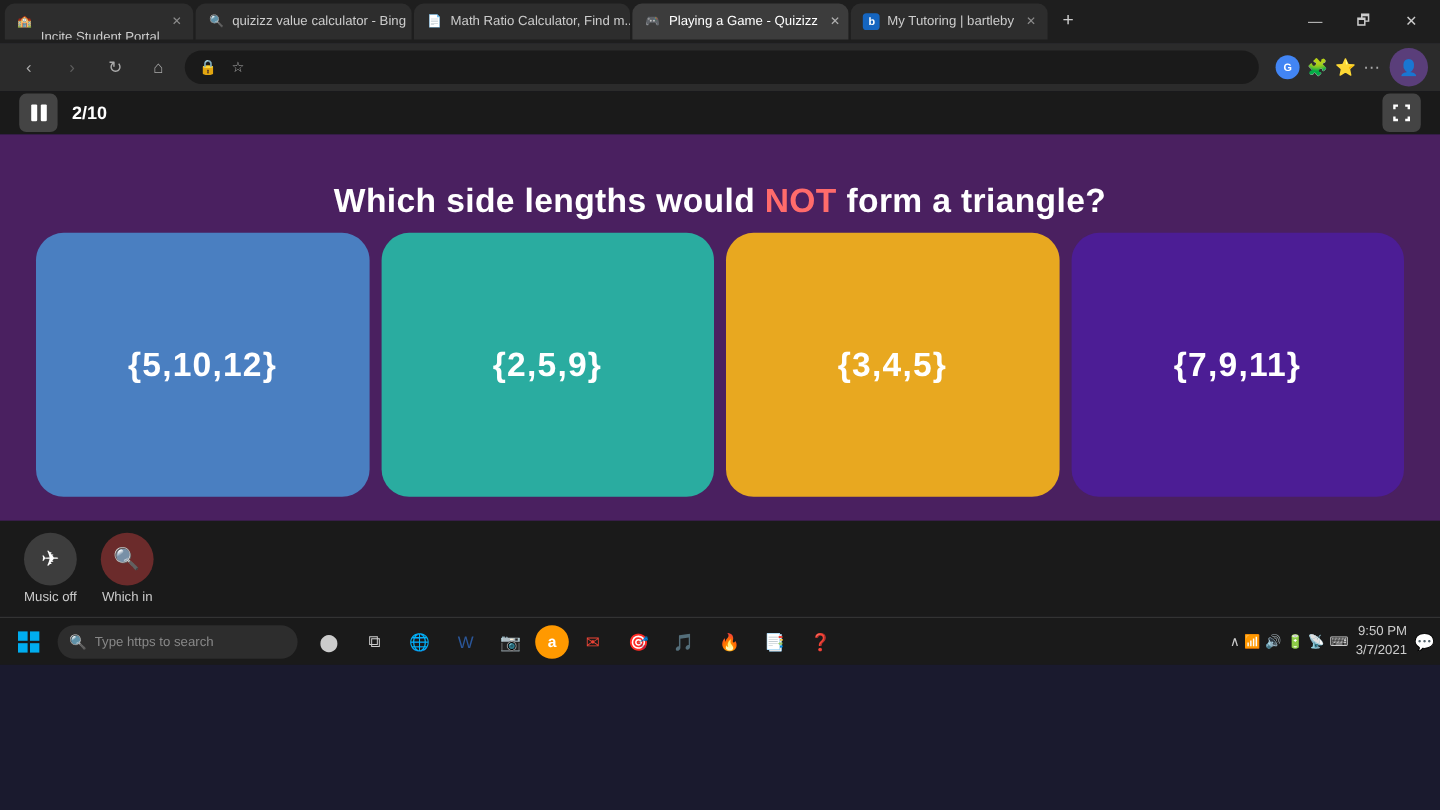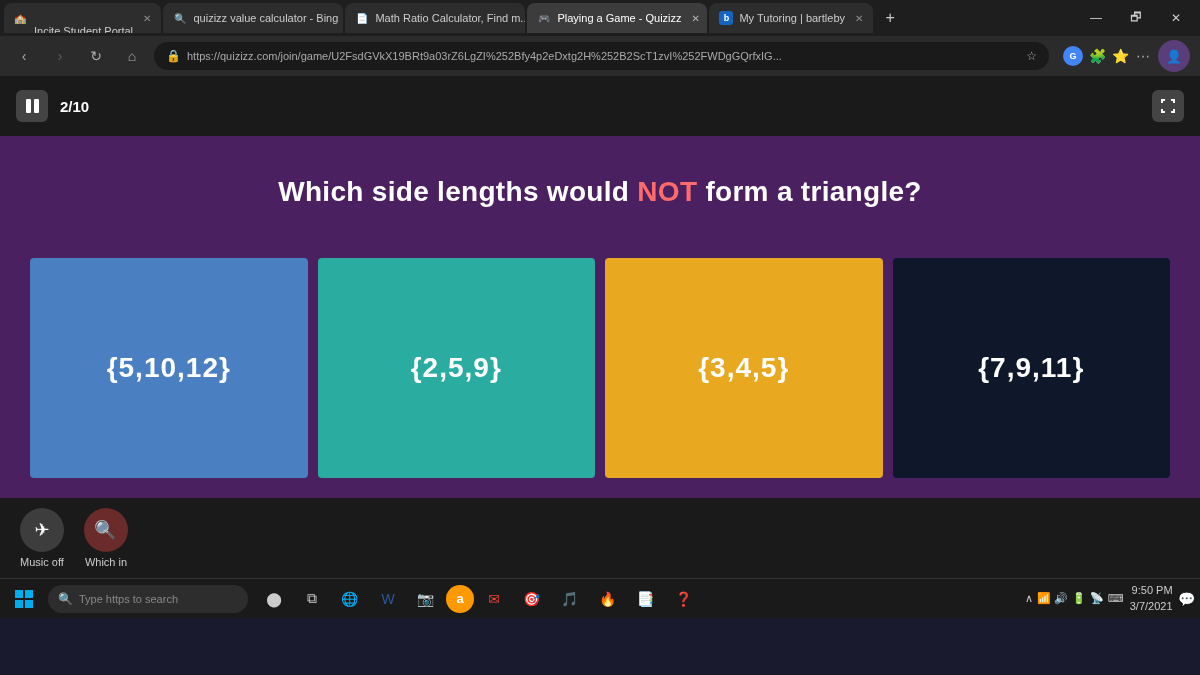--- a/index.html
+++ b/index.html
@@ -33,21 +33,21 @@
       display: flex; align-items: center; padding: 0 12px; gap: 6px;
       font-size: 11px; color: #ccc;
     }
     .url-text { flex: 1; font-size: 11px; color: #aaa; white-space: nowrap; overflow: hidden; text-overflow: ellipsis; }
     .addr-icons { display: flex; gap: 4px; align-items: center; margin-left: 6px; }
     .addr-icon { color: #aaa; font-size: 12px; }
     .profile-btn { width: 32px; height: 32px; border-radius: 50%; background: #5a3e7a; display: flex; align-items: center; justify-content: center; color: white; font-size: 13px; font-weight: bold; cursor: pointer; }
 
     
     .game-header {
-      display: flex; align-items: center; height: 60px;
+      display: flex; align-items: center; height: 36px;
       background: #1a1a1a; padding: 0 16px; gap: 12px;
     }
     .pause-btn {
       width: 32px; height: 32px; background: #444; border-radius: 6px;
       display: flex; align-items: center; justify-content: center;
       cursor: pointer; gap: 3px;
     }
     .pause-bar { width: 5px; height: 14px; background: white; border-radius: 1px; }
     .question-counter { color: white; font-size: 15px; font-weight: 600; }
     .fullscreen-btn {
@@ -59,39 +59,39 @@
     
     .game-area {
       background: #4a2060;
       display: flex; flex-direction: column; align-items: center;
       padding: 40px 20px 20px;
       flex: 1;
     }
 
     .question-text {
       color: white; font-size: 28px; font-weight: 600;
-      text-align: center; margin-bottom: 40px;
+      text-align: center; 
       letter-spacing: 0.3px;
     }
     .question-text .highlight { color: #ff6b6b; }
 
     
     .answer-grid {
       display: flex; gap: 10px; width: 100%; max-width: 1140px;
       margin-top: 10px;
     }
     .answer-card {
-      flex: 1; height: 220px; border-radius: 4px;
+      flex: 1; height: 220px; border-radius: 23px;
       display: flex; align-items: center; justify-content: center;
       cursor: pointer; transition: transform 0.1s;
     }
     .answer-card.blue { background: #4a7fc1; }
     .answer-card.teal { background: #2aaca0; }
     .answer-card.orange { background: #e8a820; }
-    .answer-card.pink { background: #0f172a; }
+    .answer-card.pink { background: #4c1d95; }
     .answer-label {
       color: white; font-size: 28px; font-weight: 600;
       text-align: center; letter-spacing: 1px;
     }
 
     
     .bottom-bar {
       height: 80px; background: #1a1a1a;
       display: flex; align-items: center; padding: 0 20px; gap: 20px;
     }
@@ -169,21 +169,20 @@
   </div>
 </div>
 
 <div class="address-bar">
   <div class="nav-btn">‹</div>
   <div class="nav-btn" style="opacity:0.4;">›</div>
   <div class="nav-btn">↻</div>
   <div class="nav-btn">⌂</div>
   <div class="url-box">
     <span style="color:#aaa;font-size:12px;">🔒</span>
-    <span class="url-text">https://quizizz.com/join/game/U2FsdGVkX19BRt9a03rZ6LgZI%252Bfy4p2eDxtg2H%252B2ScT1zvI%252FWDgGQrfxIG...</span>
     <div class="addr-icons">
       <span class="addr-icon">☆</span>
     </div>
   </div>
   <div class="addr-icons" style="display:flex;gap:6px;align-items:center;">
     <span style="width:20px;height:20px;background:#4285f4;border-radius:50%;display:flex;align-items:center;justify-content:center;color:white;font-size:9px;font-weight:bold;">G</span>
     <span style="color:#aaa;font-size:14px;">🧩</span>
     <span style="color:#aaa;font-size:14px;">⭐</span>
     <span style="color:#aaa;font-size:14px;">⋯</span>
   </div>

